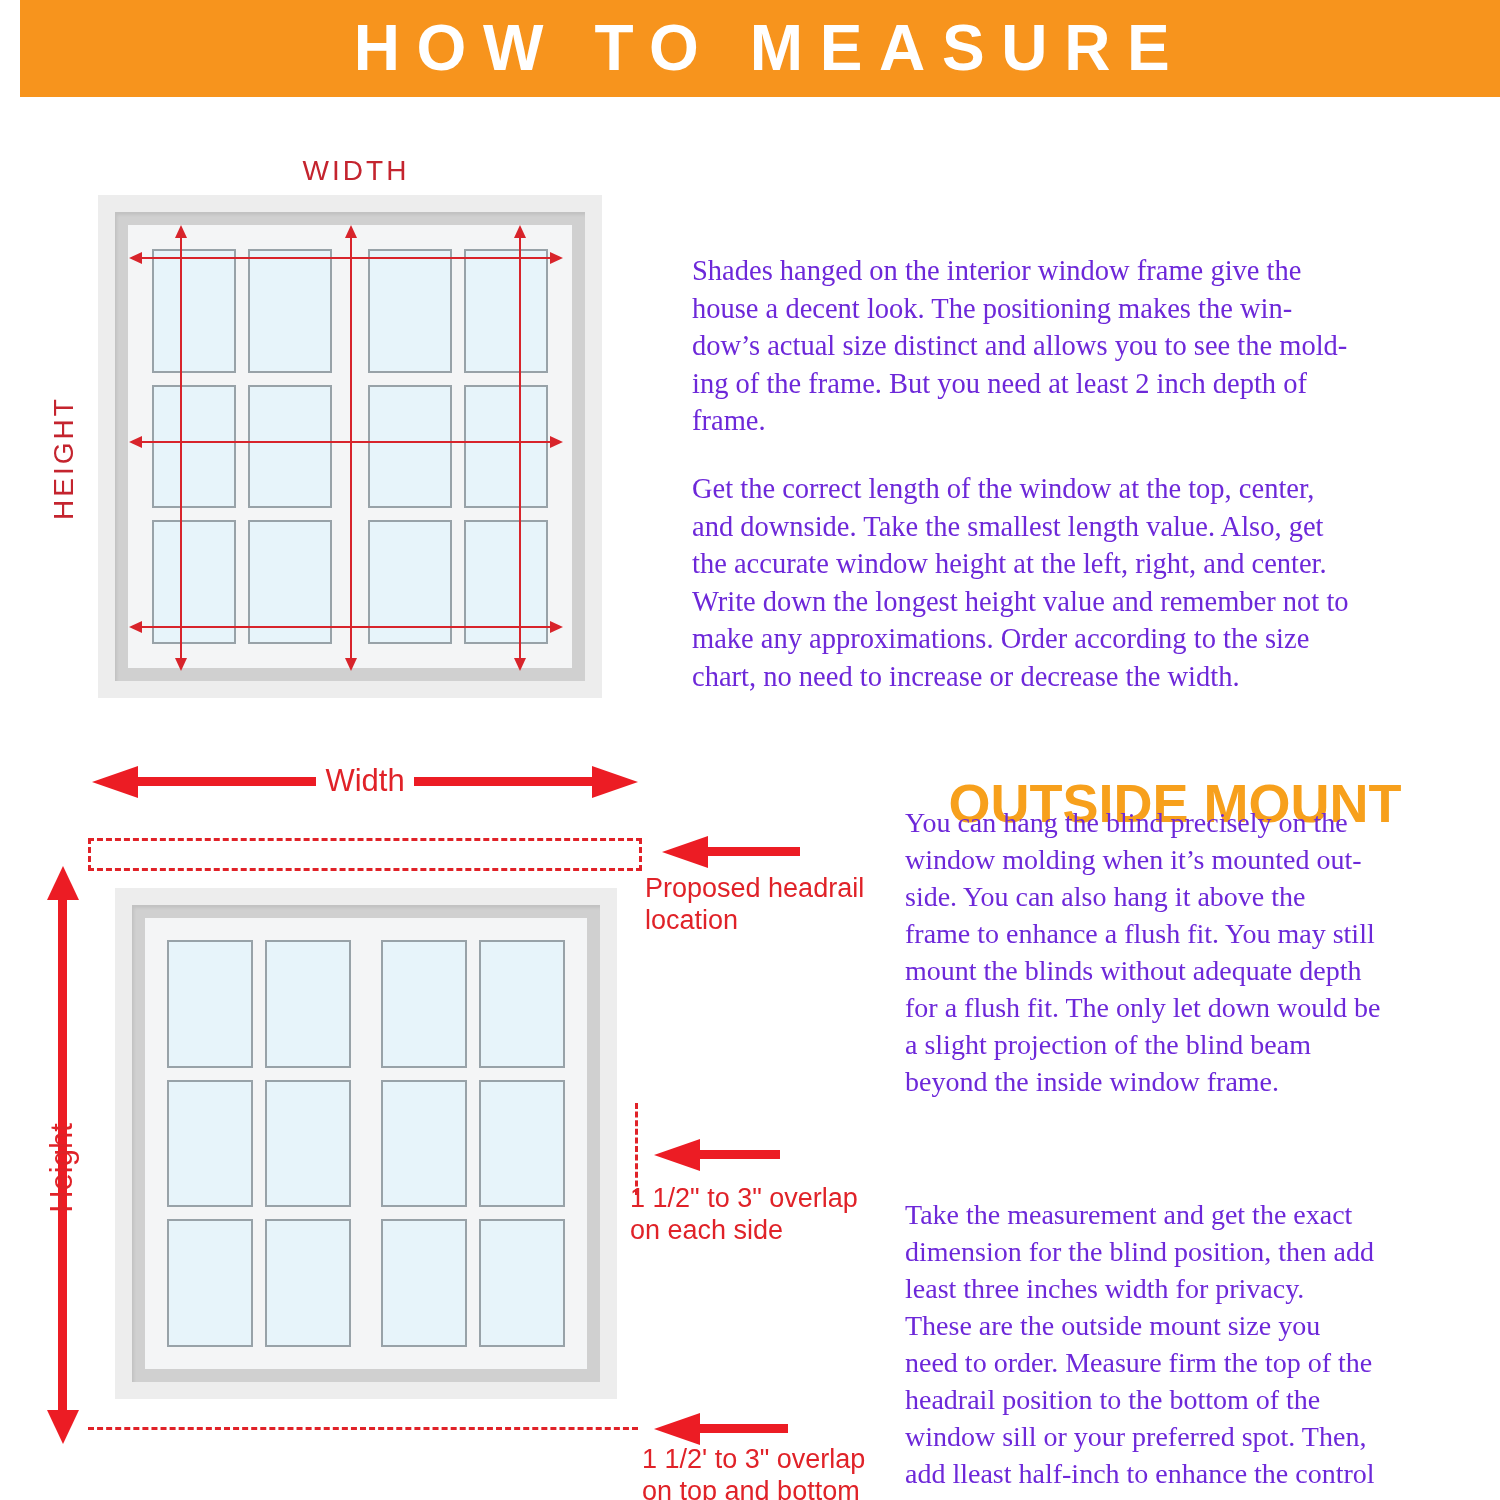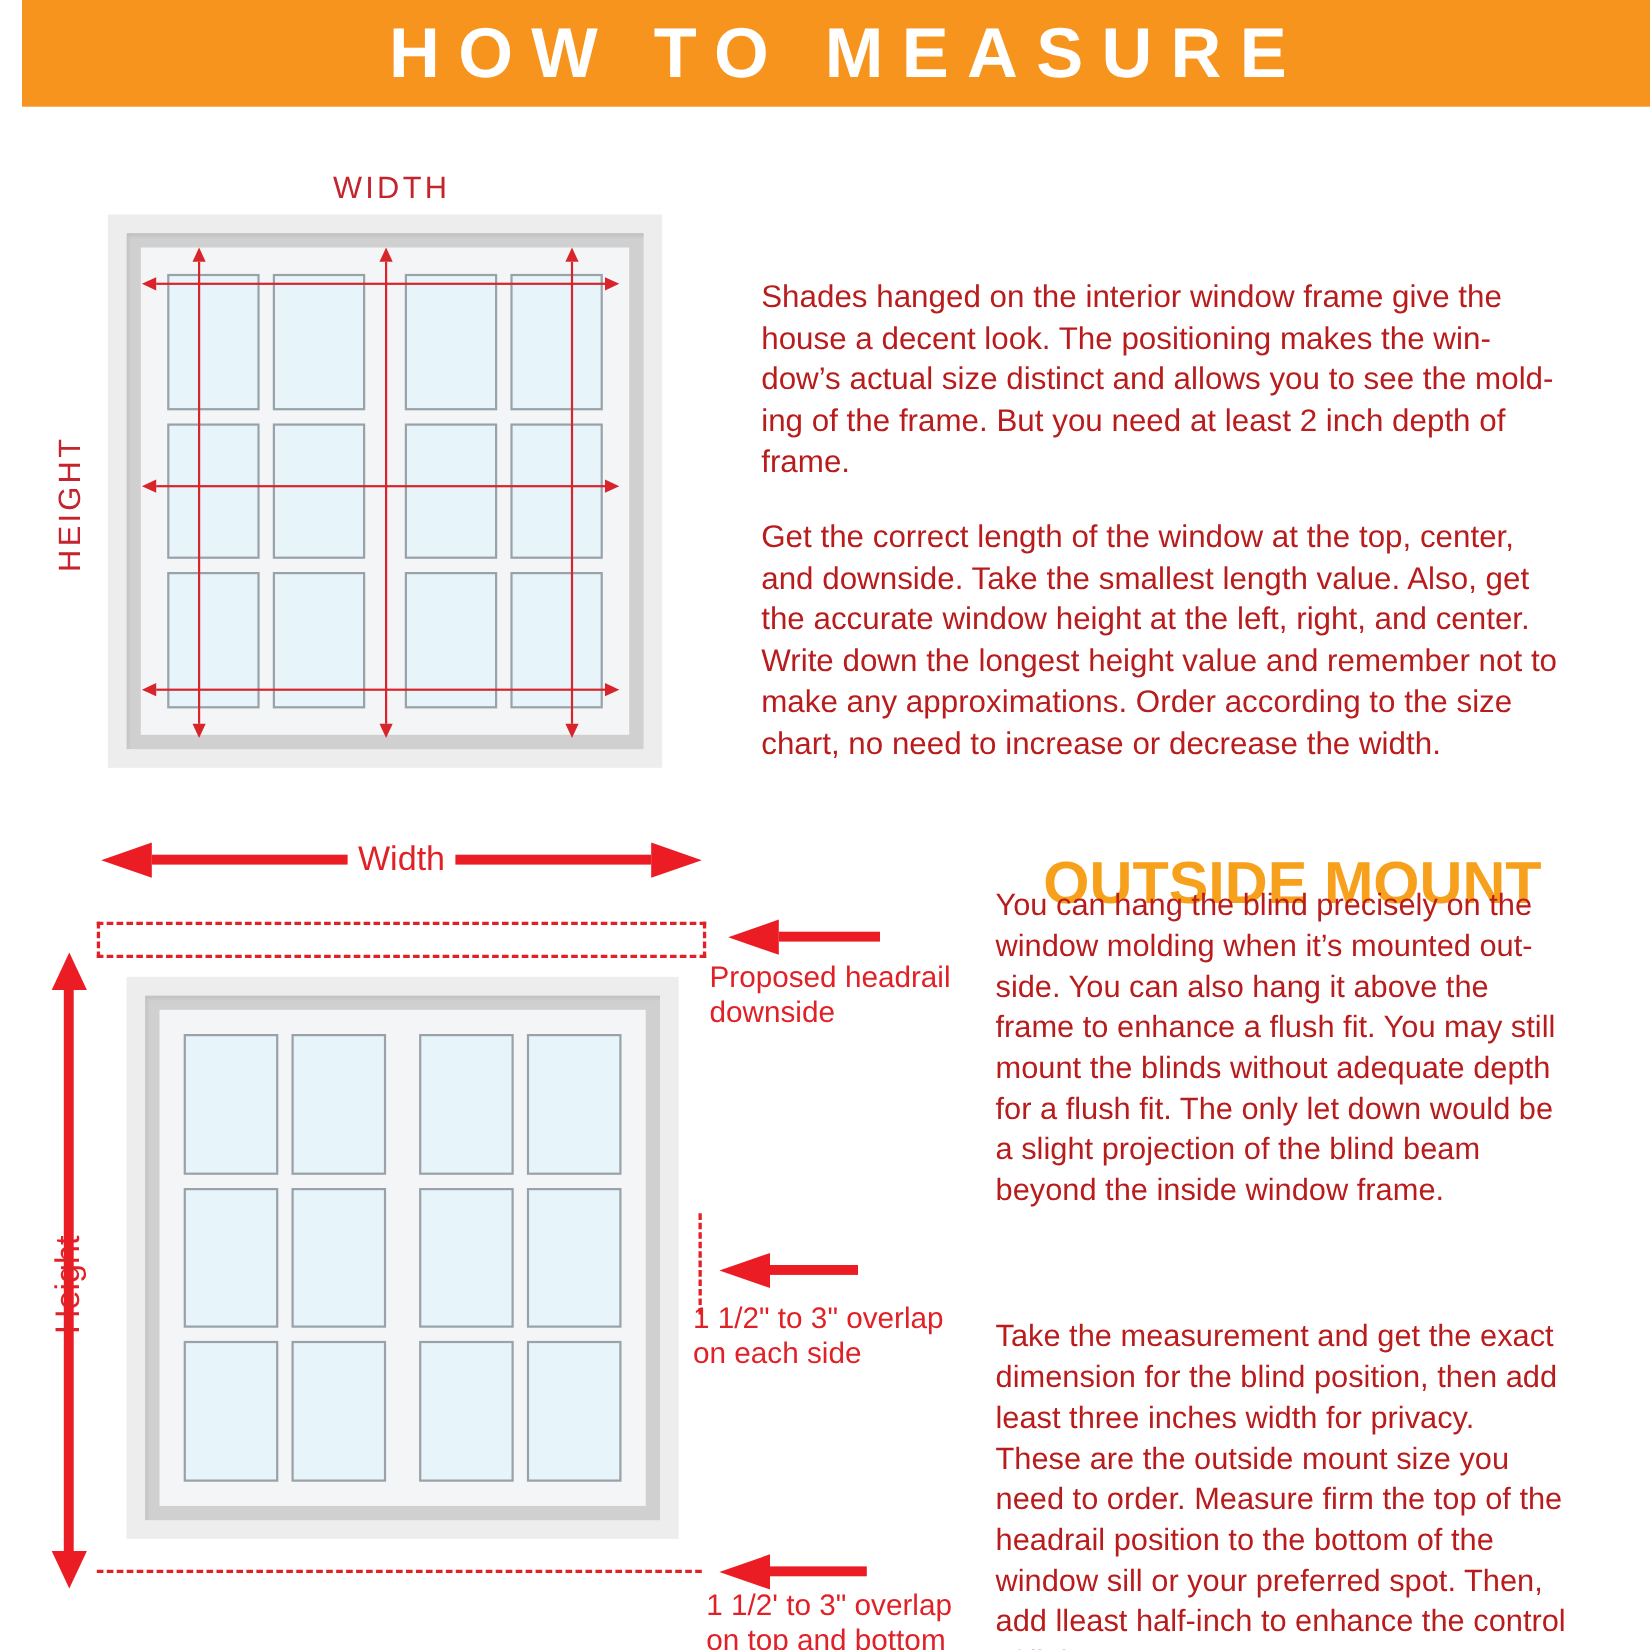--- a/index.html
+++ b/index.html
@@ -66,21 +66,21 @@
   .toplabel { position:absolute; color:#C4242E; font-size:28px; letter-spacing:3px; font-weight:500;
     transform:translate(-50%,-50%); white-space:nowrap; }
   .toplabel.rot { transform:translate(-50%,-50%) rotate(-90deg); }
   .redlabel { position:absolute; color:#E02228; font-size:27px; line-height:32px; white-space:pre-line; }
   .dimlabel { position:absolute; color:#E02228; font-size:31px; transform:translate(-50%,-50%); white-space:nowrap; }
   .dimlabel.rot { transform:translate(-50%,-50%) rotate(-90deg); }
 
   
   .mount-heading { position:absolute; margin:0; color:#F7A01C; font-weight:bold; font-size:54px;
     text-align:center; letter-spacing:0px; }
-  .mount-para { position:absolute; color:#b91c1c; white-space:pre-line; }
+  .mount-para { position:absolute; color:#6d28d9; white-space:pre-line;font-family:Liberation Serif, serif; }
   .para-inside { font-size:28.5px; line-height:37.5px; }
   .para-outside { font-size:28px; line-height:37px; }
 </style>
 </head>
 <body>
 
 <div class="canvas">
 
   <header class="abs banner">
     <h1>HOW TO MEASURE</h1>
@@ -134,21 +134,21 @@
 make any approximations. Order according to the size
 chart, no need to increase or decrease the width.</div>
 
   <div class="dimlabel" style="left:365px; top:781px;">Width</div>
   <div class="thick-h hl" style="left:138px; top:777px; width:178px;"></div>
   <div class="thick-h hr" style="left:414px; top:777px; width:178px;"></div>
 
   <div class="dash-rect" style="left:88px; top:838px; width:548px; height:27px;"></div>
   <div class="thick-h hl" style="left:708px; top:847px; width:92px;"></div>
   <div class="redlabel" style="left:645px; top:872px;">Proposed headrail
-downside</div>
+location</div>
 
   <div class="abs window win-bottom" style="left:115px; top:888px; width:502px; height:511px;">
     <div class="frame-mid">
       <div class="frame-white">
         <div class="panes">
           <div class="sash">
             <div class="pane"></div>
             <div class="pane"></div>
             <div class="pane"></div>
             <div class="pane"></div>

